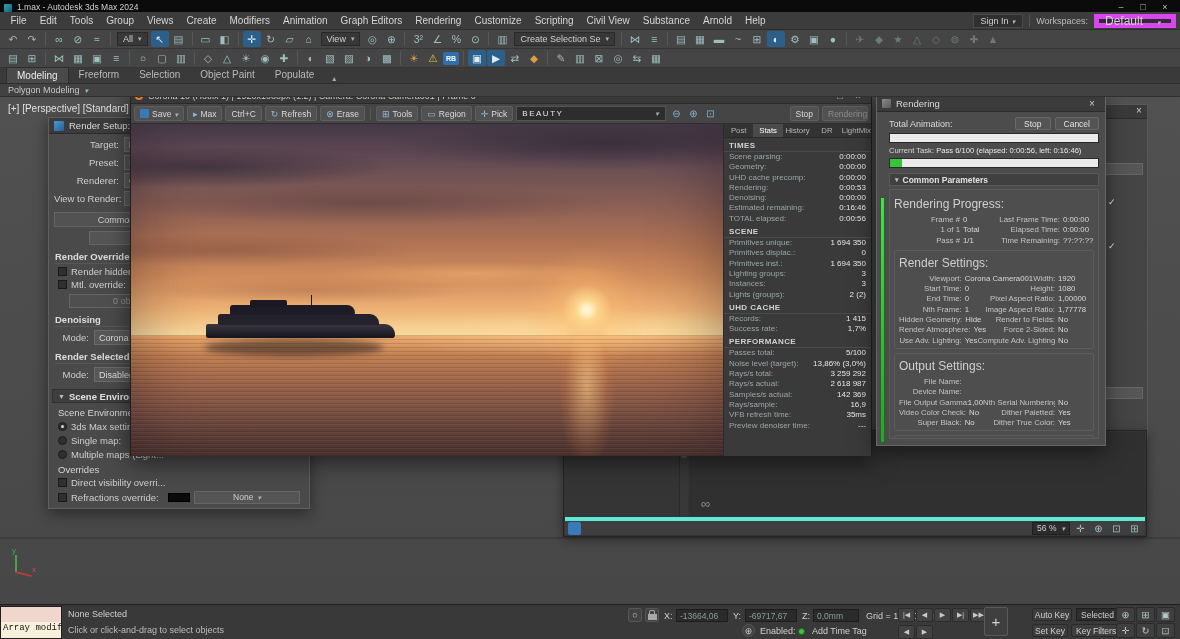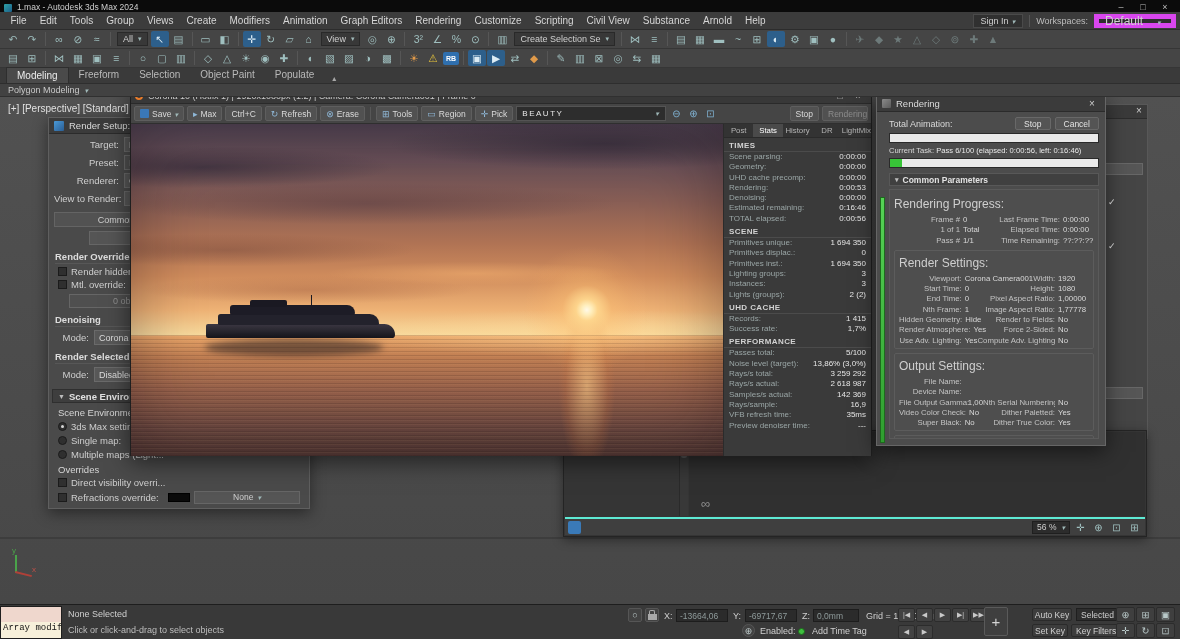--- a/index.html
+++ b/index.html
@@ -163,21 +163,21 @@
   
   #slate{position:absolute;left:563px;top:430px;width:584px;height:107px;background:#353535;border:1px solid #242424;z-index:5;box-shadow:0 3px 10px rgba(0,0,0,.4)}
   .sl-browser{position:absolute;left:1px;top:1px;width:114px;bottom:20px;background:#2e2e2e;overflow:hidden}
   .sl-row{height:15px;background:#2a2a2a;border-bottom:1px solid #3d3d3d;color:#cacaca;font-size:8.5px;display:flex;align-items:center;padding:0 3px;white-space:nowrap}
   .sl-row::before{content:"+";margin-right:4px;color:#9a9a9a}
   .sl-scroll{position:absolute;left:115px;top:1px;width:9px;bottom:20px;background:#383838;border-left:1px solid #2a2a2a}
   .thumb{position:absolute;left:1px;top:4px;width:6px;height:22px;background:#575757;border-radius:2px}
   .sl-view{position:absolute;left:125px;top:1px;right:1px;bottom:20px;background:#303030}
   .linkrings{position:absolute;left:12px;bottom:5px;color:#8d8d8d;font-size:13px}
   .linkrings::before{content:"∞"}
-  .sl-bottom{position:absolute;left:1px;right:1px;bottom:1px;height:18px;background:#3f3f3f;border-top:2px solid #5eead4;display:flex;align-items:center;padding:0 3px;gap:3px}
+  .sl-bottom{position:absolute;left:1px;right:1px;bottom:1px;height:18px;background:#3f3f3f;border-top:4px solid #5eead4;display:flex;align-items:center;padding:0 3px;gap:3px}
   .sl-blue{width:13px;height:13px;background:#3a7ab8;border-radius:2px;flex:none}
   .sl-right{margin-left:auto;display:flex;align-items:center;gap:3px}
   .zoomdd{height:13px;background:#2c2c2c;border:1px solid #1f1f1f;color:#cfcfcf;font-size:8.5px;display:flex;align-items:center;padding:0 4px;gap:5px}
   .sico{color:#9fbfbf;font-size:10px;width:15px;text-align:center}
 
   
   #hpanel{position:absolute;left:1100px;top:104px;width:48px;height:335px;background:#454545;border:1px solid #585858;z-index:4}
   .hp-title{height:14px;background:#3a3a3a;border-bottom:1px solid #2c2c2c;display:flex}
   .hp-stub{position:absolute;left:4px;right:4px;height:12px;background:#565656;border:1px solid #676767}
   .s1{top:58px}.s2{top:282px}

